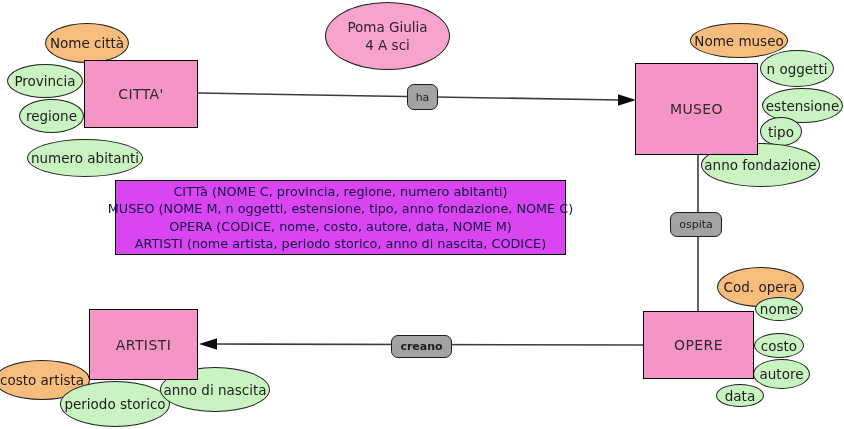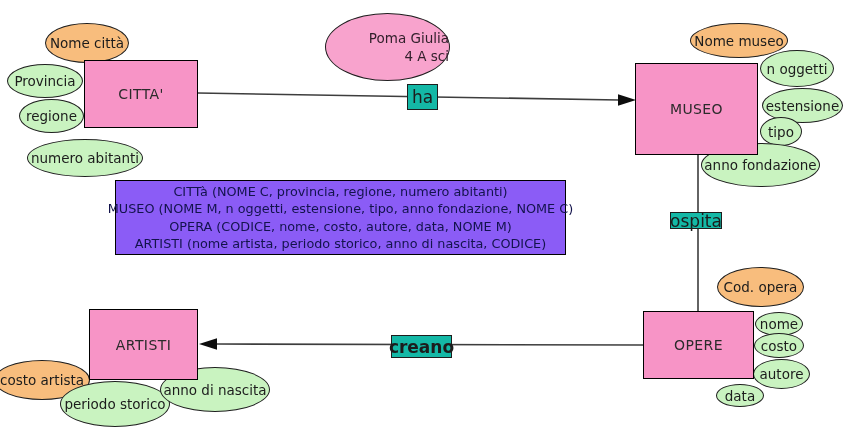--- a/index.html
+++ b/index.html
@@ -16,25 +16,25 @@
   .attr{
     background:#c9f3c0;border:1.4px solid #1f1f1f;border-radius:50%;z-index:2;
     font-size:13.5px;color:#1c1c1c;white-space:nowrap;
   }
   .key{background:#f8bd7d;}
   .bubble{
     background:#f8a3cd;border:1.4px solid #1f1f1f;border-radius:50%;z-index:2;
     font-size:13.5px;color:#33202c;flex-direction:column;line-height:18px;
   }
   .rel{
-    background:#14b8a6;border:1.3px solid #1d1d1d;border-radius:0;z-index:4;
-    font-size:17px;color:#1c1c1c;
+    background:#a3a3a3;border:1.3px solid #1d1d1d;border-radius:7px;z-index:4;
+    font-size:11px;color:#1c1c1c;
   }
   .schema{
-    background:#8b5cf6;border:1.5px solid #000000;z-index:2;
+    background:#d946ef;border:1.5px solid #000000;z-index:2;
     font-size:12.8px;line-height:17.5px;color:#13134c;flex-direction:column;
   }
   .schema div{white-space:nowrap;}
 </style>
 </head>
 <body>
 
 <div id="canvas">
 
   <svg id="wires" width="844" height="429" viewBox="0 0 844 429">
@@ -54,21 +54,21 @@
   <div class="node attr" style="left:19px;top:99px;width:65px;height:34px;">
       <span>regione</span>
     </div>
   <div class="node attr" style="left:27px;top:139px;width:116px;height:38px;">
       <span>numero abitanti</span>
     </div>
   <div class="node entity" style="left:84px;top:60px;width:114px;height:68px;">
       <span>CITTA'</span>
     </div>
 
-  <div class="node bubble" style="left:325px;top:13px;width:125px;height:68px;align-items:flex-end;">
+  <div class="node bubble" style="left:325px;top:2px;width:125px;height:68px;">
     <span>Poma Giulia</span>
     <span>4 A sci</span>
   </div>
 
   <div class="node attr key" style="left:690px;top:23px;width:98px;height:35px;">
       <span>Nome museo</span>
     </div>
   <div class="node attr" style="left:760px;top:50px;width:74px;height:37px;">
       <span>n oggetti</span>
     </div>
@@ -88,31 +88,31 @@
   <div class="node schema" style="left:115px;top:180px;width:451px;height:75px;">
     <div>CITTà (NOME C, provincia, regione, numero abitanti)</div>
     <div>MUSEO (NOME M, n oggetti, estensione, tipo, anno fondazione, NOME C)</div>
     <div>OPERA (CODICE, nome, costo, autore, data, NOME M)</div>
     <div>ARTISTI (nome artista, periodo storico, anno di nascita, CODICE)</div>
   </div>
 
   <div class="node rel" style="left:407px;top:84px;width:31px;height:26px;">
       <span>ha</span>
     </div>
-  <div class="node rel" style="left:670px;top:212px;width:52px;height:17px;">
+  <div class="node rel" style="left:670px;top:212px;width:52px;height:25px;">
       <span>ospita</span>
     </div>
   <div class="node rel" style="left:391px;top:335px;width:61px;height:23px;font-weight:bold;">
       <span>creano</span>
     </div>
 
   <div class="node attr key" style="left:717px;top:267px;width:87px;height:40px;">
       <span>Cod. opera</span>
     </div>
-  <div class="node attr" style="left:755px;top:312px;width:48px;height:24px;">
+  <div class="node attr" style="left:755px;top:297px;width:48px;height:24px;">
       <span>nome</span>
     </div>
   <div class="node attr" style="left:754px;top:333px;width:50px;height:25px;">
       <span>costo</span>
     </div>
   <div class="node attr" style="left:753px;top:359px;width:57px;height:30px;">
       <span>autore</span>
     </div>
   <div class="node attr" style="left:716px;top:384px;width:48px;height:23px;">
       <span>data</span>

